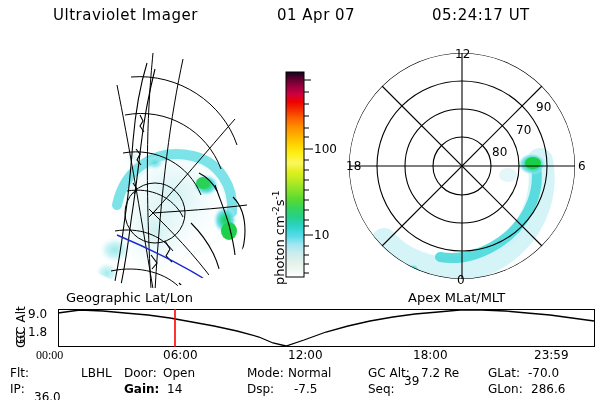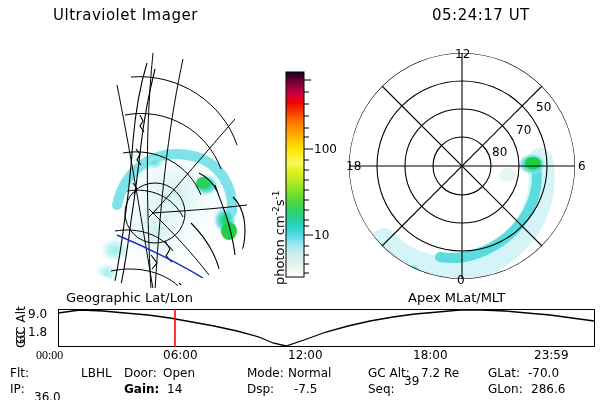--- a/index.html
+++ b/index.html
@@ -13,20 +13,21 @@
   .status{font-size:12px;white-space:nowrap;}
   .vert{transform:rotate(-90deg);transform-origin:0 0;white-space:nowrap;}
   svg{display:block;overflow:visible;}
 </style>
 </head>
 <body>
 
 <div id="root">
 
   <div class="abs hdr" style="left:53px;top:6px;">Ultraviolet Imager</div>
+  <div class="abs hdr" style="left:277px;top:6px;">01 Apr 07</div>
   <div class="abs hdr" style="left:432px;top:6px;">05:24:17 UT</div>
 
   <div class="abs" style="left:95px;top:45px;width:170px;height:250px;">
     <svg width="170" height="250" viewBox="0 0 170 250">
       <defs>
         <clipPath id="geoClip">
             <circle cx="60" cy="125" r="118"></circle>
           </clipPath>
         <radialGradient id="g1" cx="50%" cy="50%" r="50%">
           <stop offset="0%" stop-color="#19cf55"></stop>
@@ -221,21 +222,21 @@
           <path d="M202,41 L42,201"></path>
         </g>
       </g>
     </svg>
 
     <div class="abs small" style="left:115px;top:2px;">12</div>
     <div class="abs small" style="left:238px;top:114px;">6</div>
     <div class="abs small" style="left:117px;top:228px;">0</div>
     <div class="abs small" style="left:6px;top:114px;">18</div>
 
-    <div class="abs small" style="left:196px;top:55px;">50</div>
+    <div class="abs small" style="left:196px;top:55px;">90</div>
     <div class="abs small" style="left:176px;top:78px;">70</div>
     <div class="abs small" style="left:152px;top:100px;">80</div>
   </div>
 
   <div class="abs lbl" style="left:66px;top:290px;">Geographic Lat/Lon</div>
   <div class="abs lbl" style="left:408px;top:290px;">Apex MLat/MLT</div>
 
   <div class="abs" style="left:0px;top:306px;width:600px;height:52px;">
 
     <div class="abs" style="left:14px;top:38px;">

